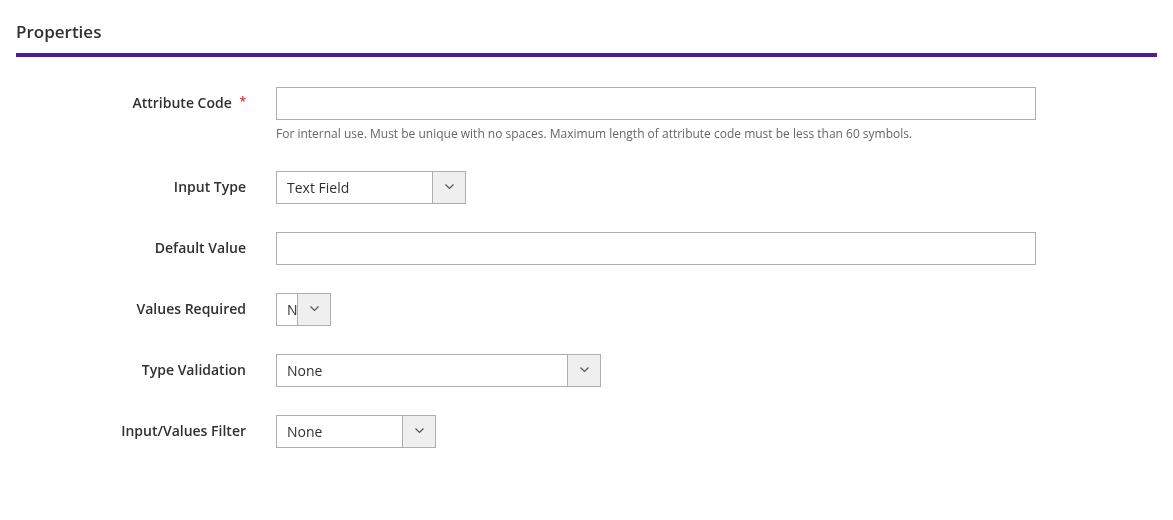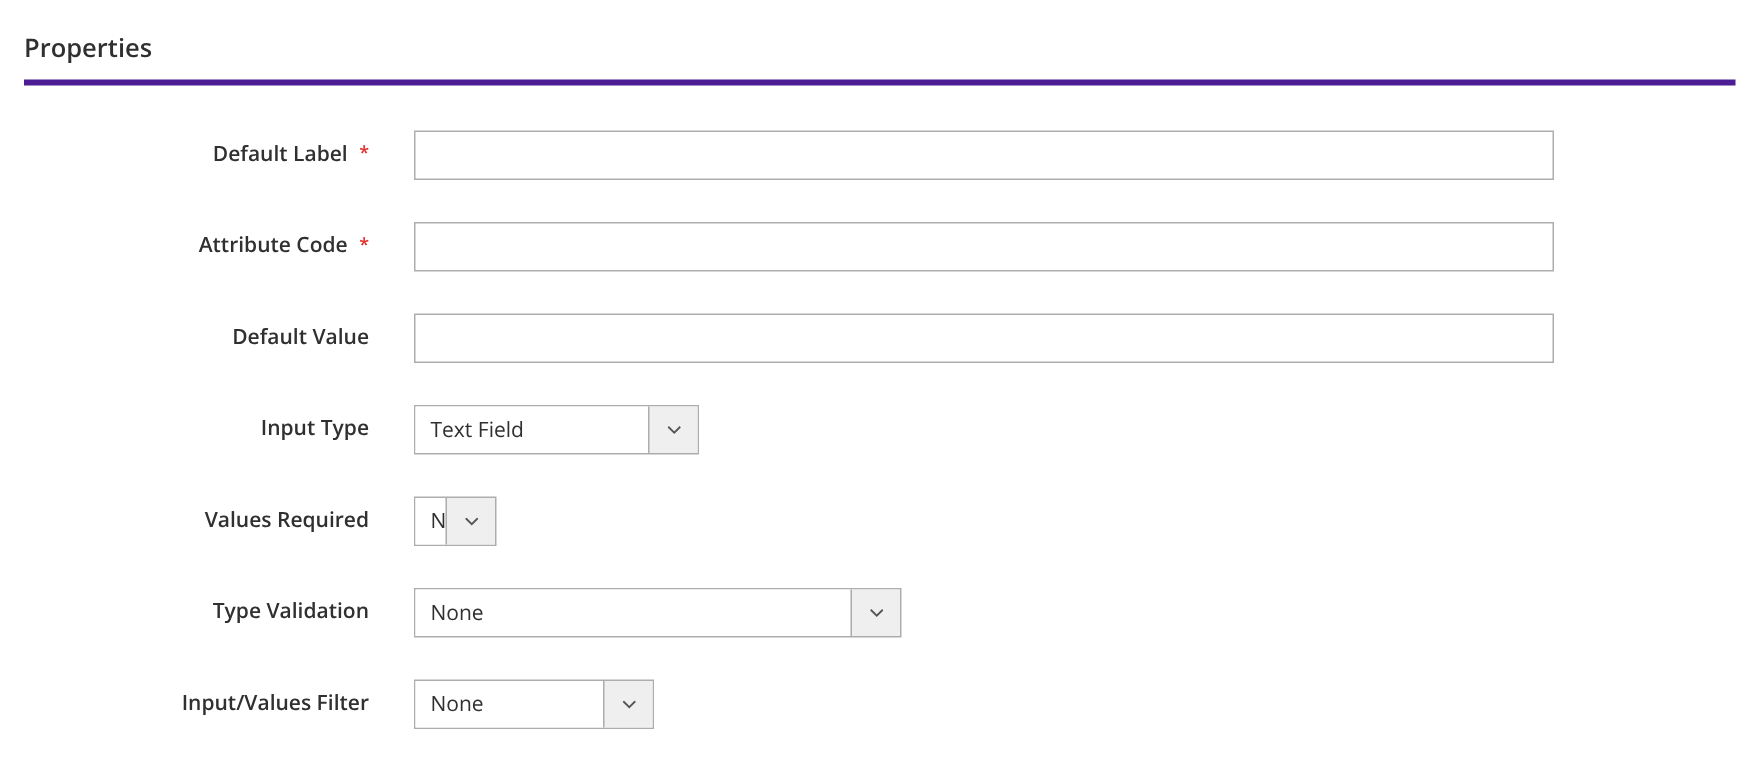--- a/index.html
+++ b/index.html
@@ -91,62 +91,54 @@
     .w-45 .select-value  { width: 12px; }
     .w-325 .select-value { width: 290px; }
     .w-160 .select-value { width: 125px; }
   </style>
 </head>
 <body>
 
 <div class="section">
   <div class="section-title">Properties</div>
 
-  <div class="form-row">
-    <div class="form-label-col">
-      <span>Default Label</span>
-      <span class="required">*</span>
-    </div>
-    <div class="form-control-col">
-      <input type="text" class="text-input" value="" style="">
-    </div>
-  </div>
 
   <div class="form-row">
     <div class="form-label-col">
       <span>Attribute Code</span>
       <span class="required">*</span>
     </div>
     <div class="form-control-col">
       <input type="text" class="text-input" value="" style="">
-    </div>
-  </div>
-
-  <div class="form-row">
-    <div class="form-label-col">
-      <span>Default Value</span>
-    </div>
-    <div class="form-control-col">
-      <input type="text" class="text-input" value="" style="">
+      <div class="note">For internal use. Must be unique with no spaces. Maximum length of attribute code must be less than 60 symbols.</div>
     </div>
   </div>
 
   <div class="form-row">
     <div class="form-label-col">
       <span>Input Type</span>
     </div>
     <div class="form-control-col">
       <div class="select-wrap w-190">
         <div class="select-value">Text Field</div>
         <div class="select-arrow">
           <svg width="9" height="6" viewBox="0 0 9 6">
               <path d="M0.5 0.5 L4.5 4.5 L8.5 0.5" fill="none" stroke="#555" stroke-width="1.2"></path>
             </svg>
         </div>
       </div>
+    </div>
+  </div>
+
+  <div class="form-row">
+    <div class="form-label-col">
+      <span>Default Value</span>
+    </div>
+    <div class="form-control-col">
+      <input type="text" class="text-input" value="" style="">
     </div>
   </div>
 
   <div class="form-row">
     <div class="form-label-col">
       <span>Values Required</span>
     </div>
     <div class="form-control-col">
       <div class="select-wrap w-45">
         <div class="select-value">No</div>

